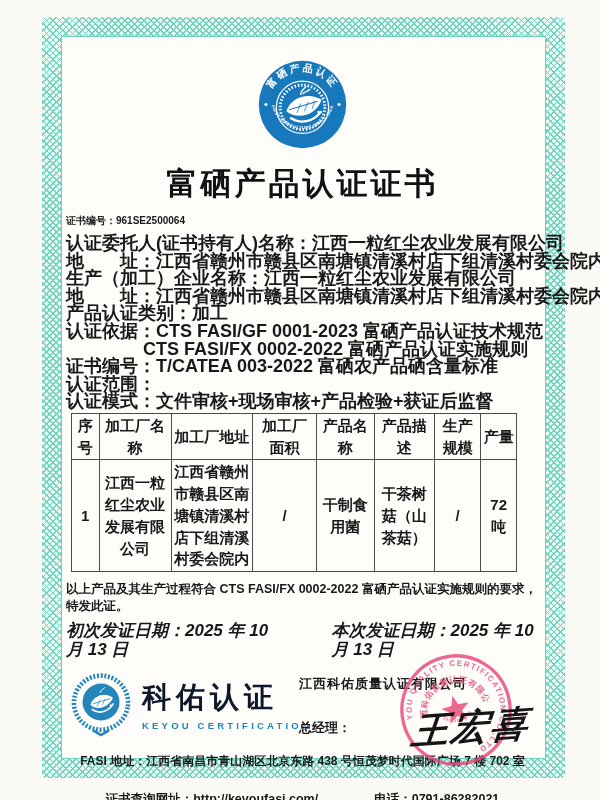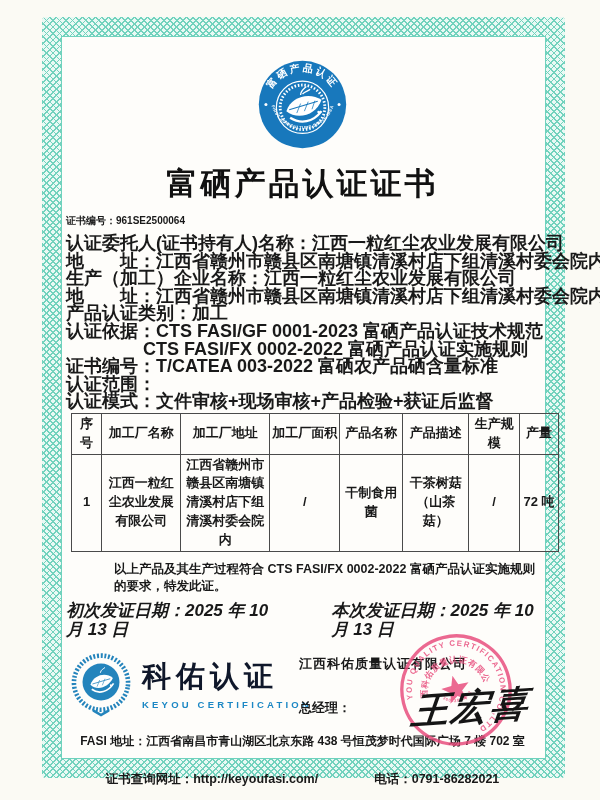--- a/index.html
+++ b/index.html
@@ -39,32 +39,32 @@
   }
   .cert-no-line {
     padding-right:28px; margin-top:9px;
     font-size:10px; font-weight:bold;
   }
   .fields { margin-top:7px; font-size:18px; font-weight:bold; }
   .field-line { line-height:17.6px; white-space:nowrap; }
   .field-line.indent { padding-left:77px; }
   
   table.scope {
-    width:488px; margin:2px 0 0 5px; border-collapse:collapse;
-    font-size:13px; font-weight:bold; table-layout:fixed;
+    width:446px; margin:2px 0 0 5px; border-collapse:collapse;
+    font-size:15px; font-weight:bold; table-layout:fixed;
   }
   table.scope th, table.scope td {
     border:1px solid #4a4a4a; text-align:center; vertical-align:middle;
     padding:1px 2px; line-height:1.45; font-weight:bold;
   }
   table.scope th { height:28px; }
   table.scope td { height:72px; }
   .c1{width:6.2%}.c2{width:16.2%}.c3{width:18.3%}.c4{width:14.4%}
   .c5{width:12.9%}.c6{width:13.6%}.c7{width:10.4%}.c8{width:8%}
-  .conclusion { margin-top:9px; font-size:12.5px; font-weight:bold;margin-left:48px; }
+  .conclusion { margin-top:9px; font-size:12.5px; font-weight:bold; }
   .dates-row { display:flex; margin-top:6px; font-size:17px; font-weight:bold; line-height:19px;font-style:italic;}
   .dates-row .d2 { margin-left:58px; }
   .validity-row { font-size:12.5px; font-weight:bold; line-height:19px; }
   .query-note { text-align:center; margin-top:9px; font-size:12.5px; font-weight:bold; }
   
   .issuer { position:relative; height:78px; margin-top:10px; }
   .issuer-left { position:absolute; left:2px; top:2px; display:flex; align-items:center; }
   .issuer-left svg { width:66px; height:66px; }
   .issuer-logo-text { margin-left:8px; }
   .logo-cn { font-size:29px; font-weight:bold; color:#0f172a; letter-spacing:5px; }

